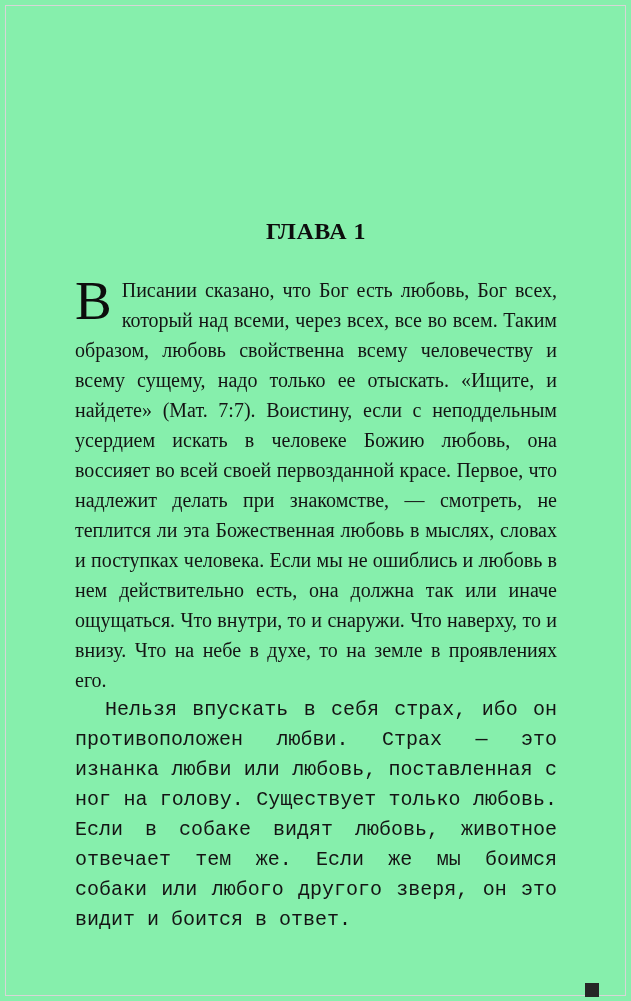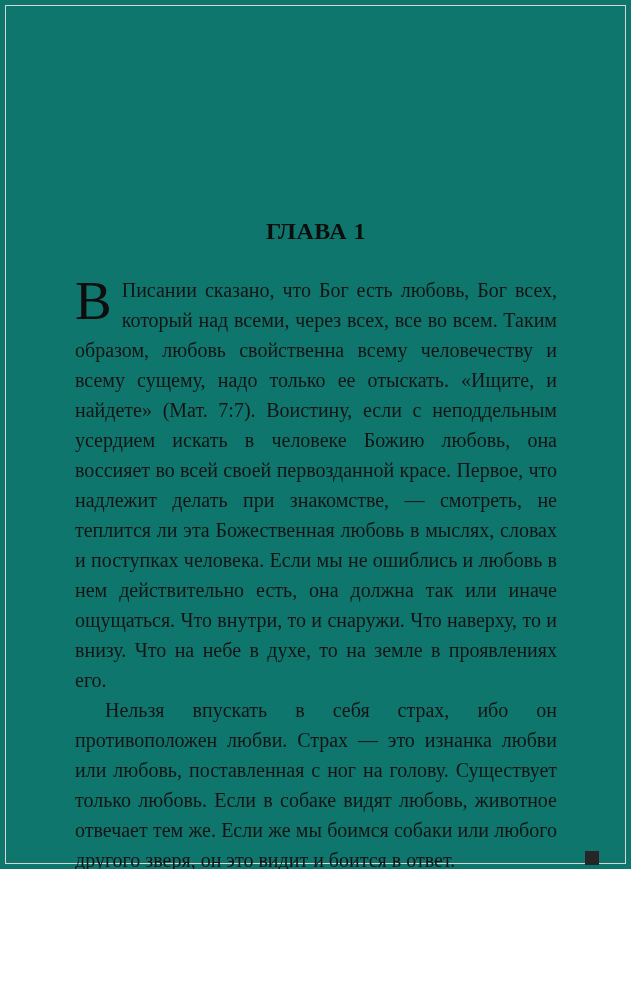--- a/index.html
+++ b/index.html
@@ -3,22 +3,22 @@
 <meta charset="utf-8">
 <style>
   html, body {
     margin: 0;
     padding: 0;
     background: #ffffff;
   }
   .page {
     position: relative;
     width: 631px;
-    height: 869px;
-    background: #0f766e;
+    height: 1001px;
+    background: #86efac;
     font-family: "Liberation Serif", serif;
     color: #111111;
     overflow: hidden;
   }
   .frame {
     position: absolute;
     top: 5px; left: 5px; right: 5px; bottom: 5px;
     border: 1px solid #d6d6d6;
     pointer-events: none;
   }
@@ -38,20 +38,21 @@
   }
   .para {
     margin: 0;
     font-size: 20px;
     line-height: 30px;
     text-align: justify;
     color: #141414;
   }
   .para.indent {
     text-indent: 30px;
+    font-family: Liberation Mono, monospace;
   }
   .drop-cap {
     float: left;
     font-size: 55px;
     line-height: 48px;
     padding: 2px 10px 0 0;
     color: #0d0d0d;
   }
   .it {
   }

